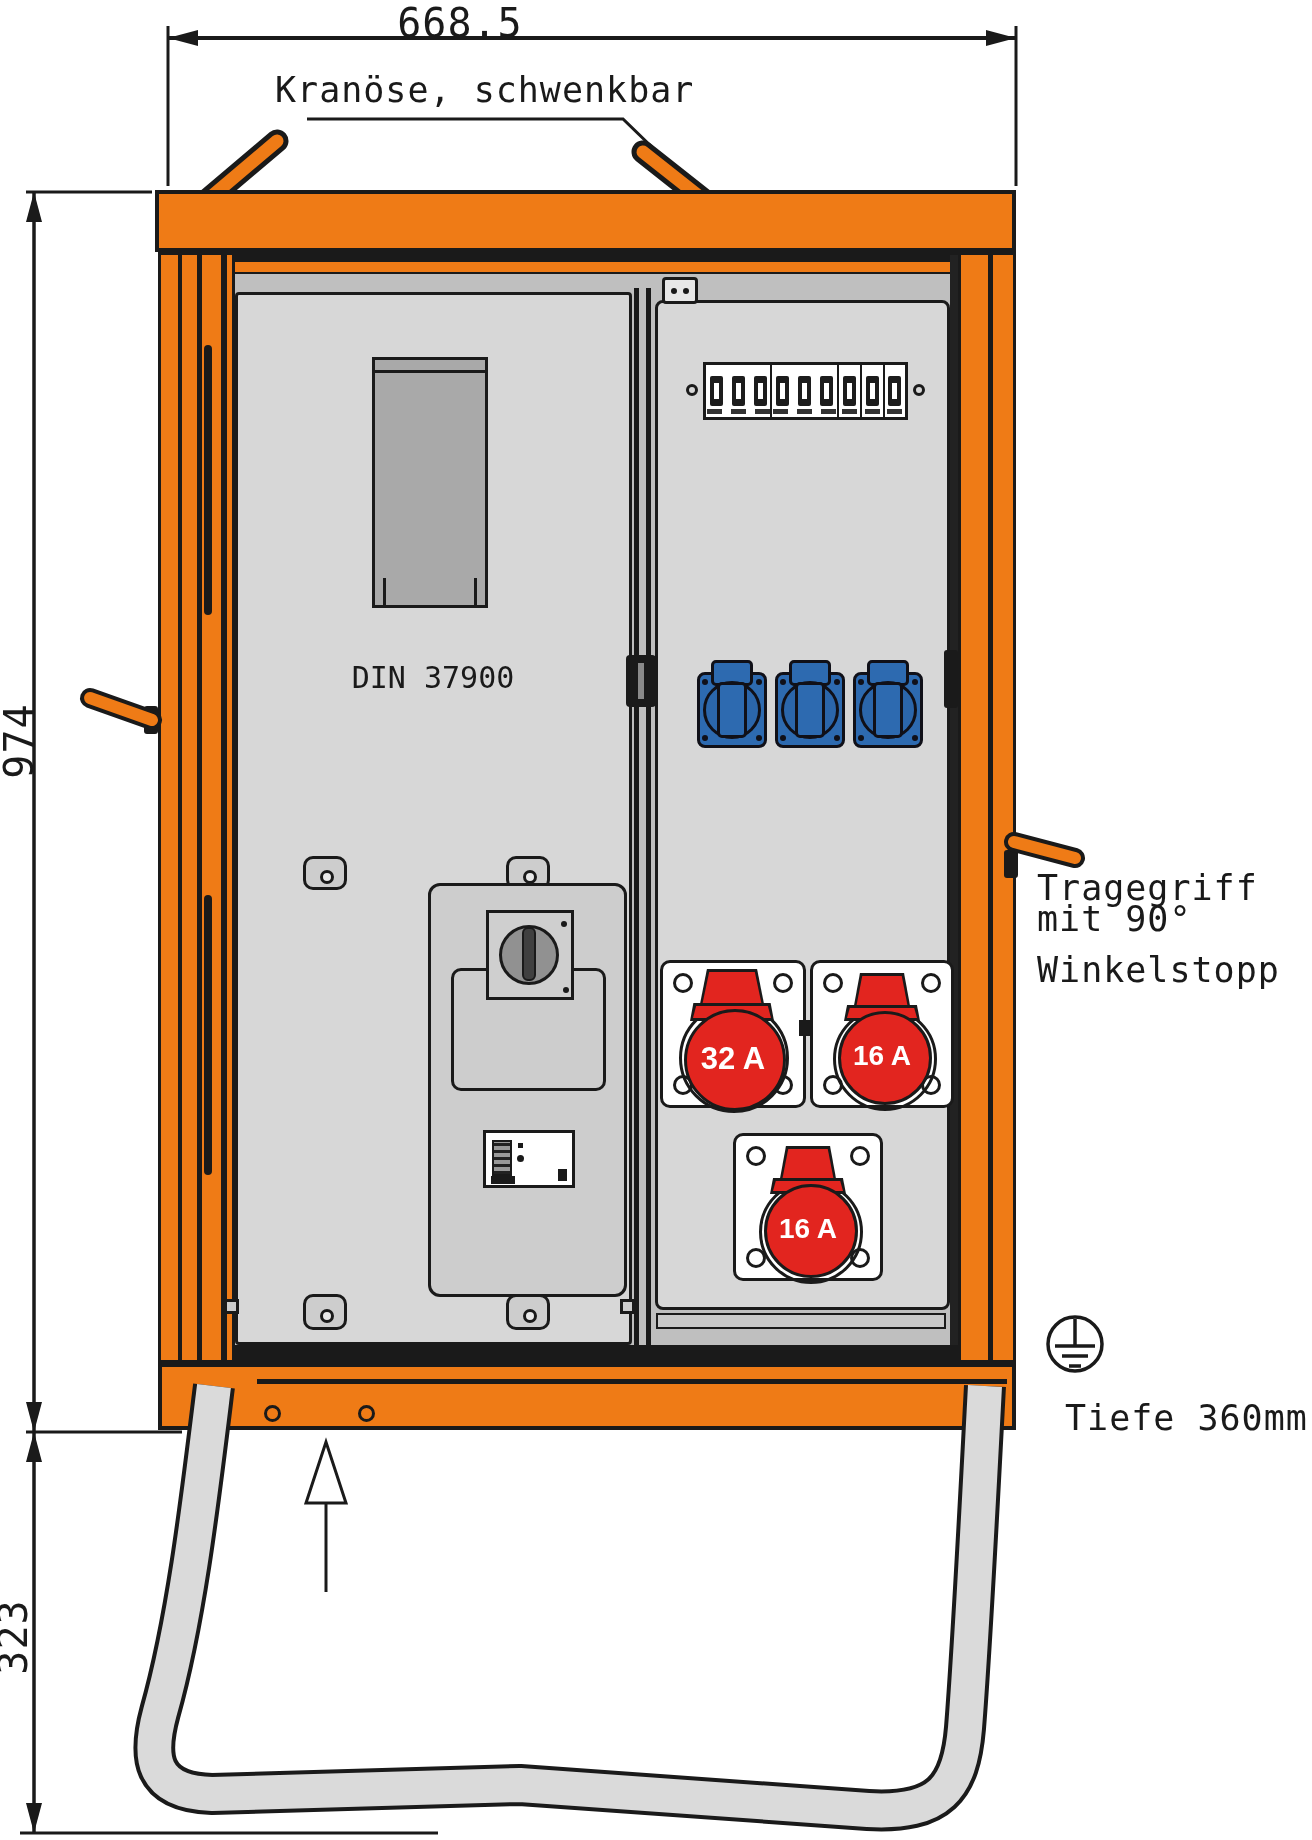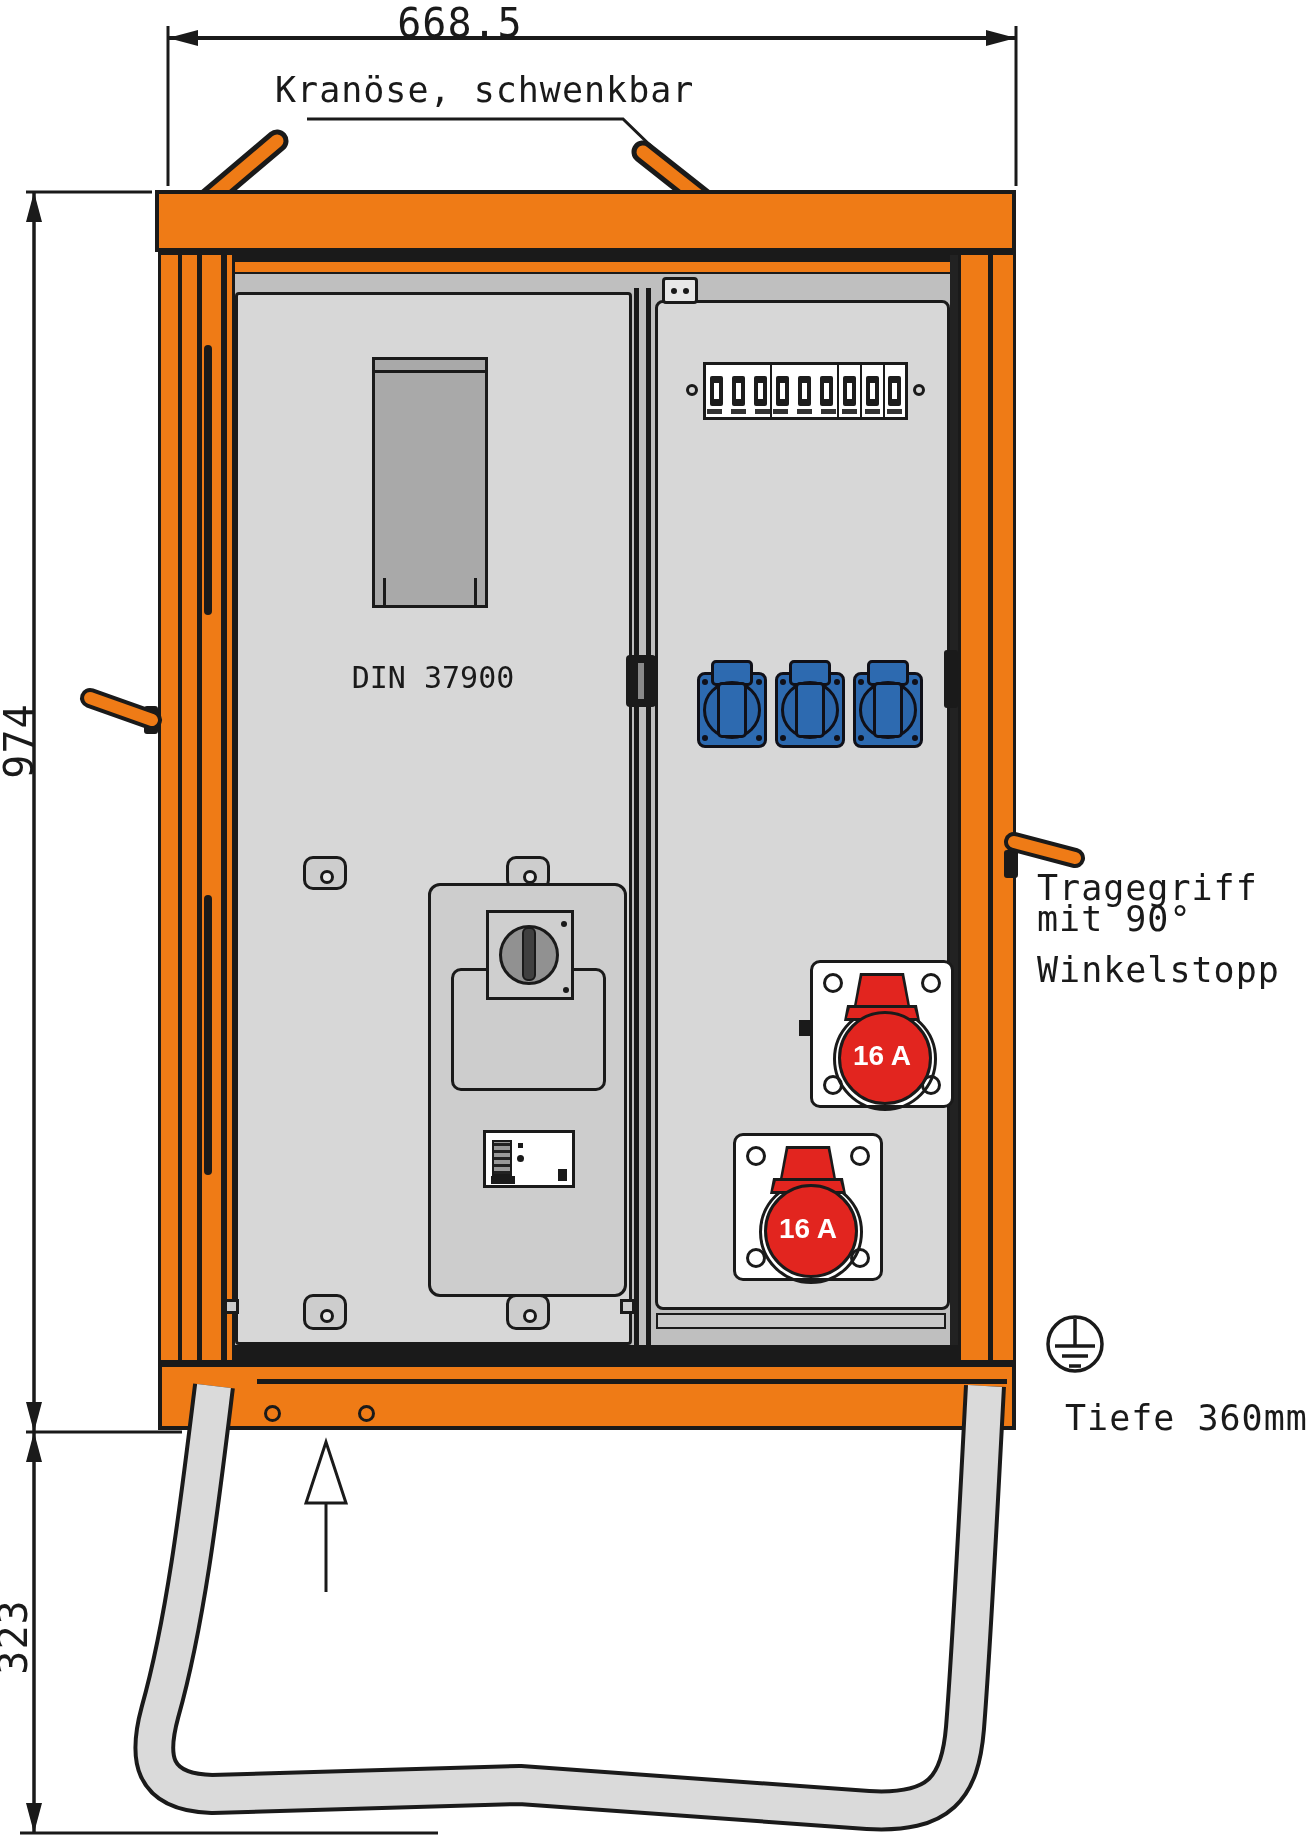--- a/index.html
+++ b/index.html
@@ -240,20 +240,33 @@
   <div class="schuko" style="left:853px;top:672px;z-index:2">
     <div class="lidtab"></div>
       <div class="face"></div>
       <div class="lid"></div>
     <div class="dot" style="left:2px;top:4px"></div>
       <div class="dot" style="right:2px;top:4px"></div>
     <div class="dot" style="left:2px;bottom:4px"></div>
       <div class="dot" style="right:2px;bottom:4px"></div>
   </div>
 
+  <div class="cee" style="left:660px;top:960px;width:140px;height:142px;z-index:2">
+    <div class="scr" style="left:10px;top:10px"></div>
+      <div class="scr" style="right:10px;top:10px"></div>
+    <div class="scr" style="left:10px;bottom:10px"></div>
+      <div class="scr" style="right:10px;bottom:10px"></div>
+    <div class="ring" style="left:16px;top:40px;width:104px;height:104px"></div>
+    <div class="capO trap" style="left:36px;top:6px;width:66px;height:40px"></div>
+    <div class="capI trap" style="left:39px;top:9px;width:60px;height:34px"></div>
+    <div class="capO band" style="left:27px;top:40px;width:84px;height:18px"></div>
+    <div class="capI band" style="left:30px;top:43px;width:78px;height:12px"></div>
+    <div class="body" style="left:21px;top:46px;width:96px;height:96px"></div>
+    <div class="lbl" style="top:78px;font-size:31px">32 A</div>
+  </div>
 
   <div class="cee" style="left:810px;top:960px;width:138px;height:142px;z-index:2">
     <div class="scr" style="left:10px;top:10px"></div>
       <div class="scr" style="right:10px;top:10px"></div>
     <div class="scr" style="left:10px;bottom:10px"></div>
       <div class="scr" style="right:10px;bottom:10px"></div>
     <div class="ring" style="left:20px;top:44px;width:98px;height:98px"></div>
     <div class="capO trap" style="left:40px;top:10px;width:58px;height:38px"></div>
     <div class="capI trap" style="left:43px;top:13px;width:52px;height:32px"></div>
     <div class="capO band" style="left:31px;top:42px;width:76px;height:16px"></div>

